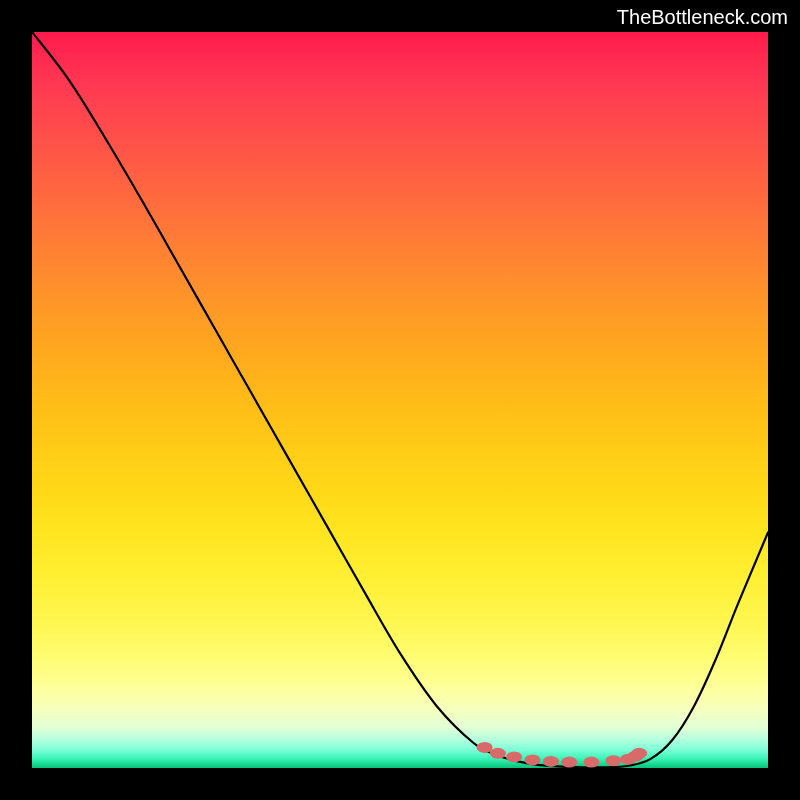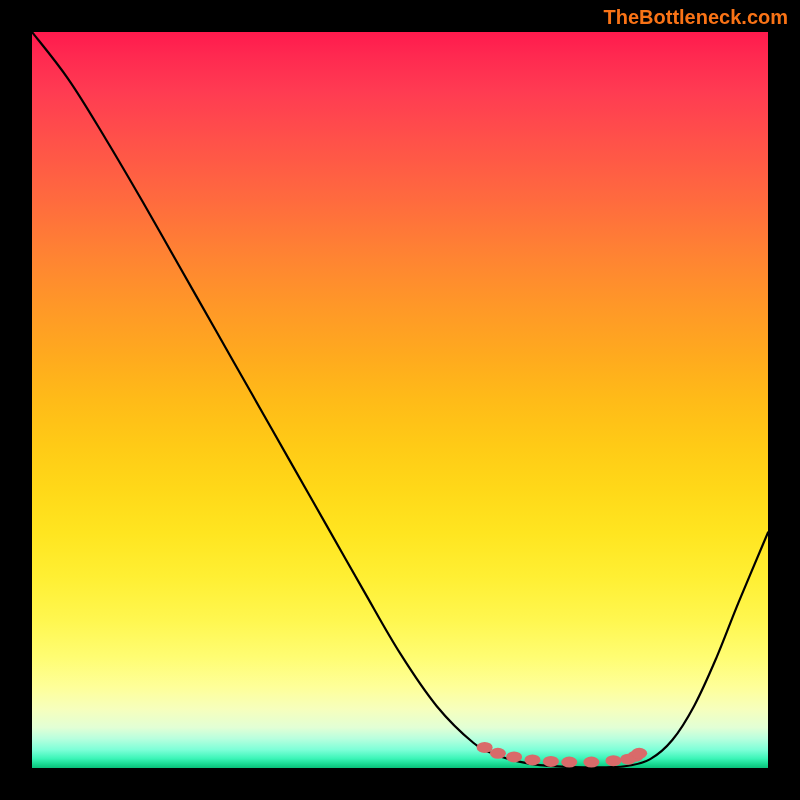--- a/index.html
+++ b/index.html
@@ -8,23 +8,23 @@
     height: 800px;
     background: #000000;
     position: relative;
     font-family: Arial, sans-serif;
     overflow: hidden;
   }
   .attribution {
     position: absolute;
     top: 6px;
     right: 12px;
-    color: #f97316;
+    color: #ffffff;
     font-size: 20px;
-    font-weight: bold;
+    font-weight: normal;
     z-index: 10;
   }
   .plot-area {
     position: absolute;
     left: 32px;
     top: 32px;
     width: 736px;
     height: 736px;
     background: linear-gradient(to bottom,
       #ff1a4d 0%,

